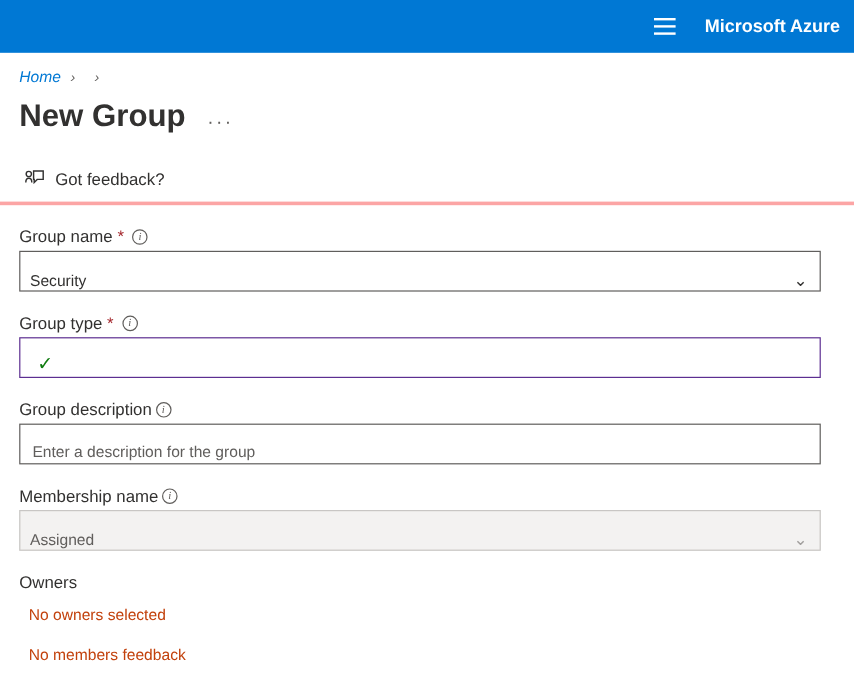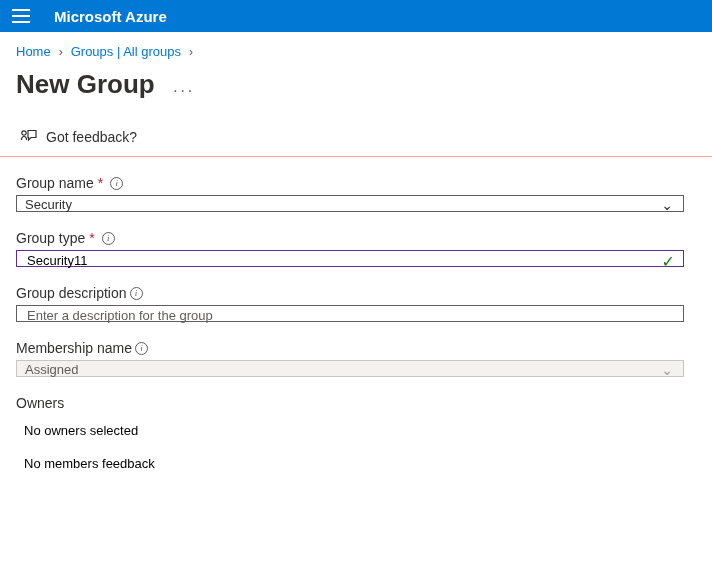--- a/index.html
+++ b/index.html
@@ -6,40 +6,42 @@
   html, body {
     margin: 0; padding: 0;
     font-family: "Segoe UI", -apple-system, BlinkMacSystemFont, sans-serif;
     font-size: 13px;
     color: #323130;
     background: #fff;
     width: 712px;
   }
   
   .topbar {
-    height: 32px;
+    height: 44px;
     background: #0078d4;
     color: #fff;
     display: flex;
     align-items: center;
     padding: 0 12px;
+    justify-content: flex-end;
   }
   .hamburger {
     width: 18px; height: 14px;
     display: flex; flex-direction: column; justify-content: space-between;
     cursor: pointer;
   }
   .hamburger span { display:block; height:2px; background:#fff; width:100%; }
   .brand { margin-left: 24px; font-weight:600; font-size:15px; }
 
   
   .breadcrumb {
     display:flex; align-items:center;
     padding: 12px 16px 4px 16px;
     font-size: 13px;
+    font-style: italic;
   }
   .breadcrumb a { color:#0078d4; text-decoration:none; cursor:pointer; }
   .chev {
     margin: 0 8px;
     color:#605e5c;
     font-size: 12px;
   }
 
   
   .title-row {
@@ -56,21 +58,21 @@
     color:#605e5c;
     font-size: 16px;
     letter-spacing: 2px;
     cursor:pointer;
   }
 
   
   .feedback-row {
     display:flex; align-items:center;
     padding: 10px 16px 10px 20px;
-    border-bottom: 1px solid #fca5a5;
+    border-bottom: 3px solid #fca5a5;
     font-size: 14px;
     cursor:pointer;
   }
   .feedback-row svg { margin-right: 8px; }
 
   
   .form {
     padding: 18px 16px 20px 16px;
   }
   .field {
@@ -84,25 +86,25 @@
   }
   .required { color:#a4262c; margin:0 4px; }
   .info-icon {
     width:13px; height:13px; border:1px solid #605e5c; border-radius:50%;
     display:inline-flex; align-items:center; justify-content:center;
     font-size:9px; color:#605e5c; margin-left:3px; cursor:pointer;
     font-family: Georgia, serif; font-style: italic;
   }
   .select, .textinput {
     width: 668px;
-    height: 17px;
+    height: 34px;
     border: 1px solid #605e5c;
     padding: 1px 8px;
     font-size: 13px;
-    display:flex; align-items:flex-start; justify-content:space-between;
+    display:flex; align-items:flex-end; justify-content:space-between;
     background:#fff;
     cursor:pointer;
   }
   .select .chevd { color:#323130; font-size:14px; margin-right:2px;}
   .textinput input {
     border:none; outline:none; width:100%; font-size:13px; font-family:inherit;
     background:transparent;
   }
   .textinput.validated {
     border: 1px solid #5c2e91;
@@ -114,40 +116,39 @@
   .textinput.placeholder input::placeholder { color:#605e5c; }
   .select.disabled {
     background:#f3f2f1; color:#605e5c; border-color:#c8c6c4; cursor:default;
   }
   .select.disabled .chevd { color:#a19f9d; }
 
   .section-head {
     font-size:14px; font-weight:400; margin: 0 0 12px 0;
   }
   .linkish {
-    color:#000000; cursor:pointer;
+    color:#c2410c; cursor:pointer;
     margin-left:8px; display:inline-block;
   }
 </style>
 </head>
 <body>
 
 <div class="topbar">
   <div class="hamburger">
     <span></span>
       <span></span>
       <span></span>
   </div>
   <div class="brand">Microsoft Azure</div>
 </div>
 
 <div class="breadcrumb">
   <a>Home</a>
   <span class="chev">›</span>
-  <a>Groups | All groups</a>
   <span class="chev">›</span>
 </div>
 
 <div class="title-row">
   <h1 class="page-title">New Group</h1>
   <span class="ellipsis">···</span>
 </div>
 
 <div class="feedback-row">
   <svg width="18" height="18" viewBox="0 0 18 18" fill="none" stroke="#323130" stroke-width="1.2">
@@ -172,21 +173,20 @@
     </div>
   </div>
 
   <div class="field">
     <div class="label-row">
       <span>Group type</span>
       <span class="required">*</span>
       <span class="info-icon">i</span>
     </div>
     <div class="textinput validated">
-      <input type="text" value="Security11" style="">
       <span class="check">✓</span>
     </div>
   </div>
 
   <div class="field">
     <div class="label-row">
       <span>Group description</span>
       <span class="info-icon">i</span>
     </div>
     <div class="textinput placeholder">

